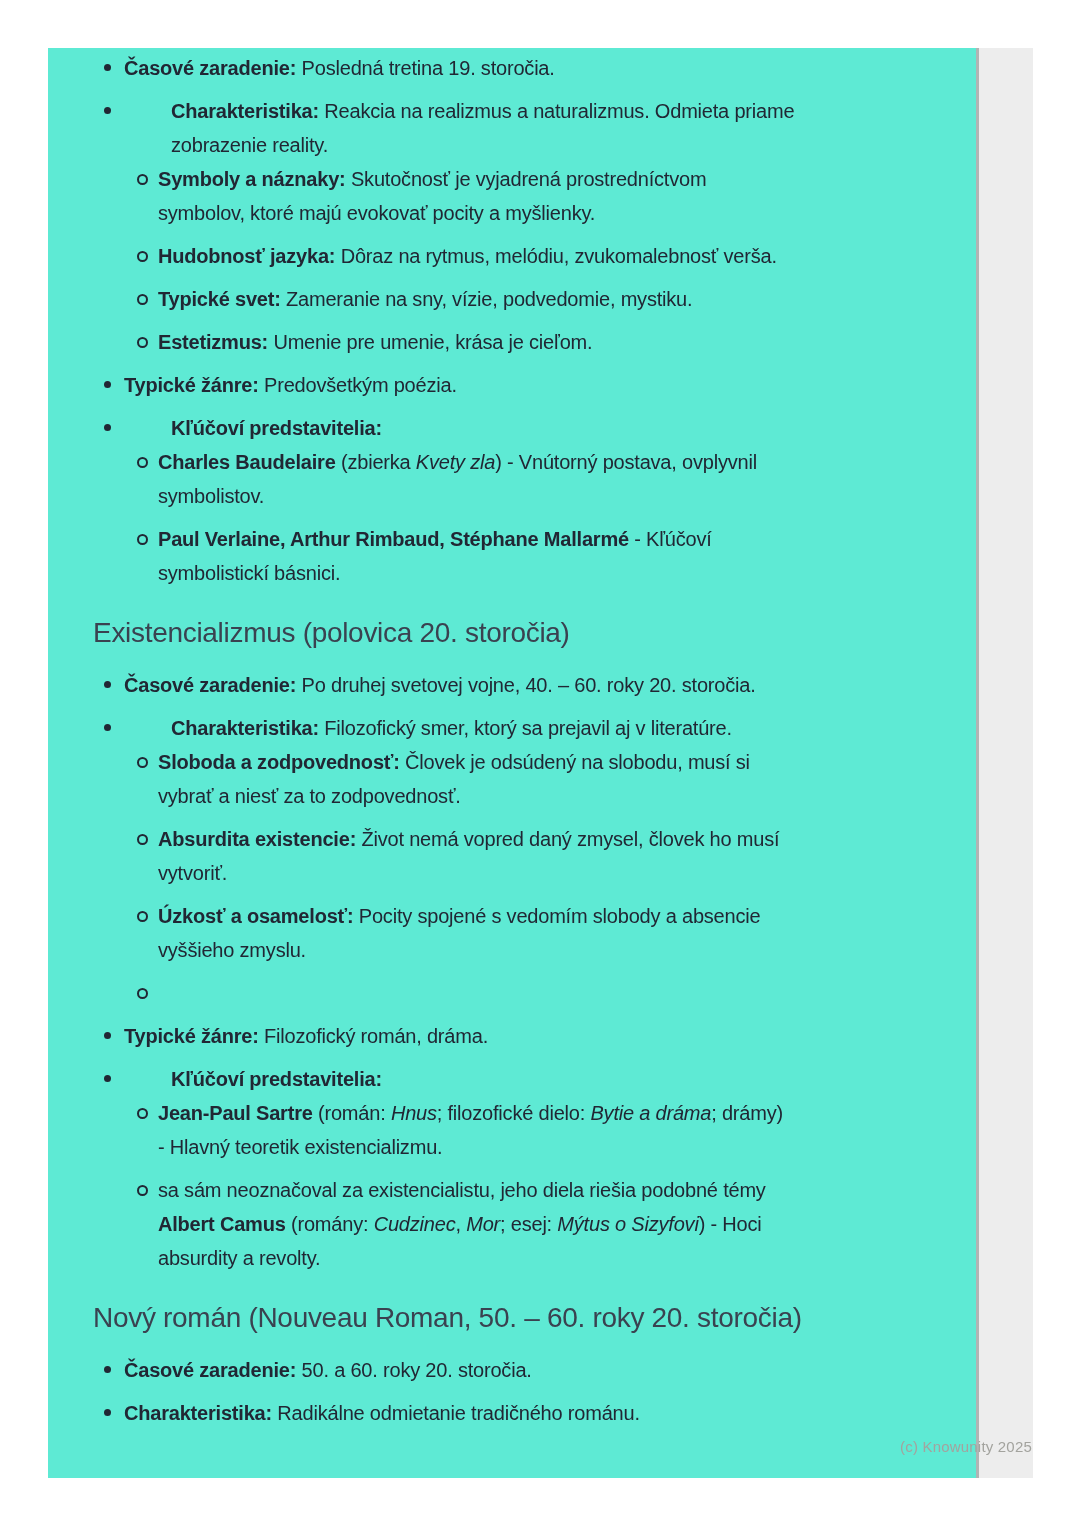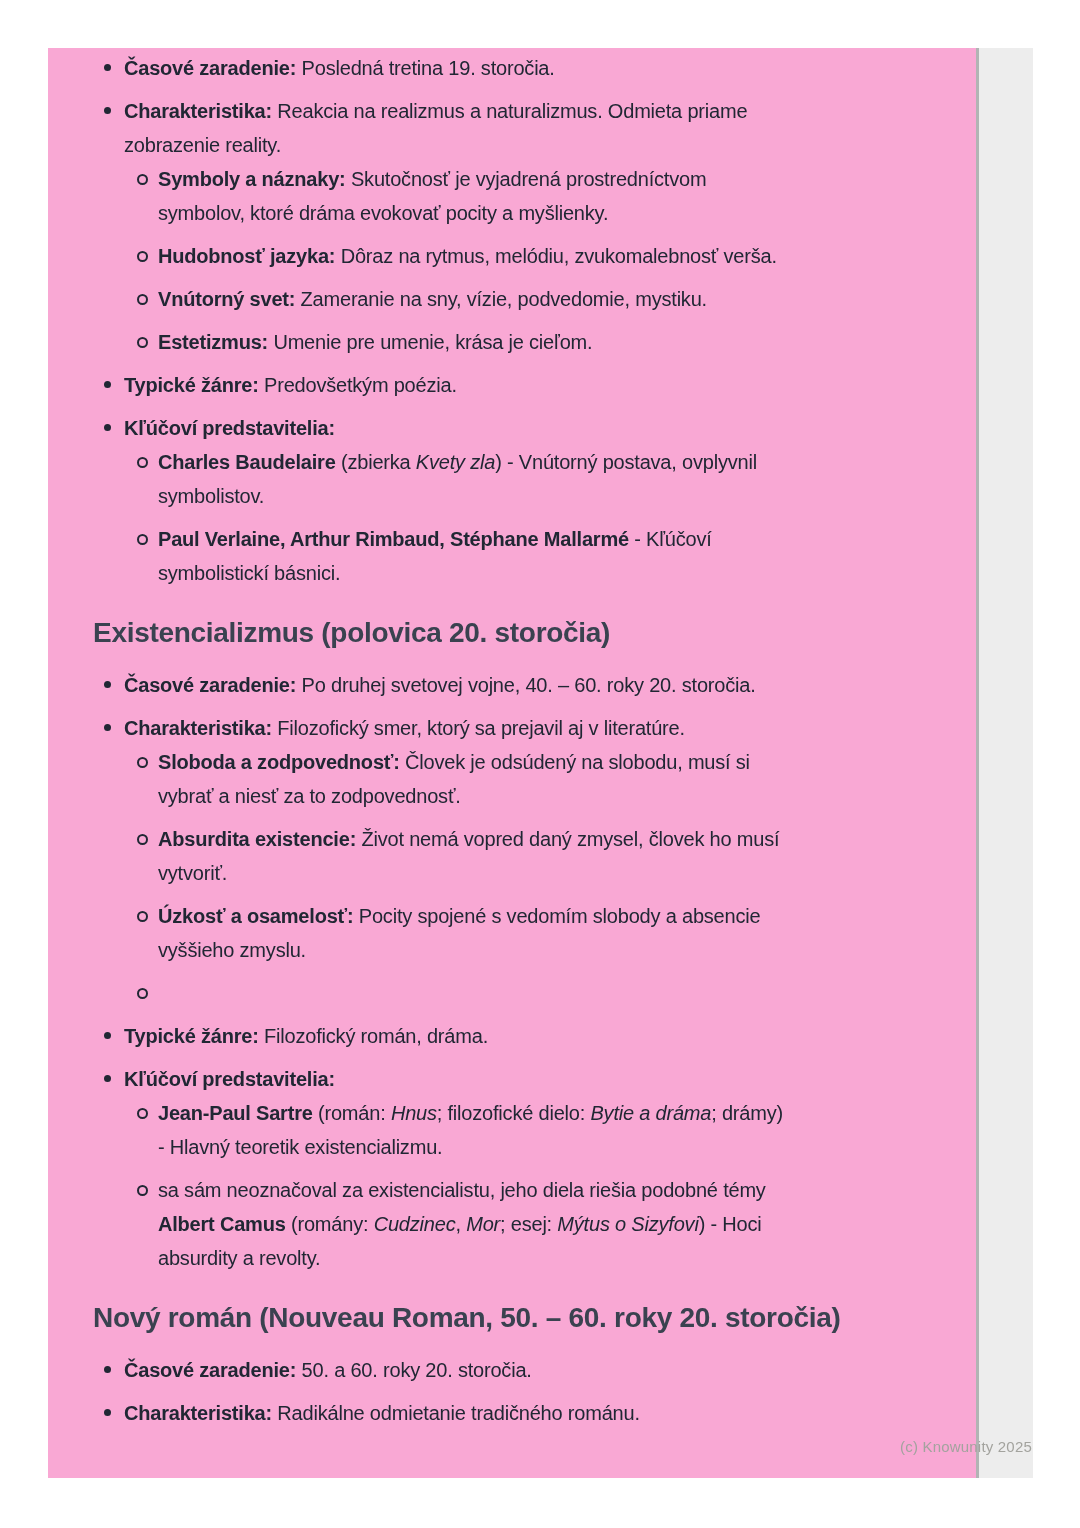--- a/index.html
+++ b/index.html
@@ -8,21 +8,21 @@
     background:#ffffff;
     font-family:"Liberation Sans","DejaVu Sans",sans-serif;
     position:relative;
     overflow:hidden;
   }
   .viewer{position:absolute;inset:0;background:#ffffff;}
   .doc-page{
     position:absolute;
     left:48px;top:48px;
     width:928px;height:1430px;
-    background:#f9a8d4;
+    background:#5eead4;
     color:#212734;
     box-sizing:border-box;
     padding-top:3px;
     overflow:hidden;
   }
   .scroll-strip{
     position:absolute;
     left:976px;top:48px;
     width:54px;height:1430px;
     background:#ededed;
@@ -36,31 +36,31 @@
     letter-spacing:0.2px;
     z-index:5;
     white-space:nowrap;
   }
   
   .section-heading{
     margin:24px 0 16px 0;
     padding-left:45px;
     font-size:28px;
     line-height:38px;
-    font-weight:700;
+    font-weight:400;
     color:#3a4250;
     letter-spacing:-0.3px;
     white-space:nowrap;
   }
   .li{
     display:flex;
     align-items:flex-start;
     margin-bottom:9px;
   }
-  .li.has-children{margin-bottom:0;}
+  .li.has-children{margin-bottom:0;gap:47px;}
   .li.l1{padding-left:56px;}
   .li.l2{padding-left:89px;}
   .li .marker{
     flex:0 0 auto;
     position:relative;
     width:20px;
     height:34px;
   }
   .li.l2 .marker{width:21px;}
   .li .marker::before{
@@ -105,33 +105,33 @@
           <div class="item-lines">
             <div class="line"><span class="seg-b">Charakteristika:</span><span class="seg-n"> Reakcia na realizmus a naturalizmus. Odmieta priame</span></div>
             <div class="line"><span class="seg-n">zobrazenie reality.</span></div>
           </div>
         </div>
         <div class="sub-group">
           <div class="li l2">
             <span class="marker"></span>
             <div class="item-lines">
               <div class="line"><span class="seg-b">Symboly a náznaky:</span><span class="seg-n"> Skutočnosť je vyjadrená prostredníctvom</span></div>
-              <div class="line"><span class="seg-n">symbolov, ktoré dráma evokovať pocity a myšlienky.</span></div>
+              <div class="line"><span class="seg-n">symbolov, ktoré majú evokovať pocity a myšlienky.</span></div>
             </div>
           </div>
           <div class="li l2">
             <span class="marker"></span>
             <div class="item-lines">
               <div class="line"><span class="seg-b">Hudobnosť jazyka:</span><span class="seg-n"> Dôraz na rytmus, melódiu, zvukomalebnosť verša.</span></div>
             </div>
           </div>
           <div class="li l2">
             <span class="marker"></span>
             <div class="item-lines">
-              <div class="line"><span class="seg-b">Vnútorný svet:</span><span class="seg-n"> Zameranie na sny, vízie, podvedomie, mystiku.</span></div>
+              <div class="line"><span class="seg-b">Typické svet:</span><span class="seg-n"> Zameranie na sny, vízie, podvedomie, mystiku.</span></div>
             </div>
           </div>
           <div class="li l2">
             <span class="marker"></span>
             <div class="item-lines">
               <div class="line"><span class="seg-b">Estetizmus:</span><span class="seg-n"> Umenie pre umenie, krása je cieľom.</span></div>
             </div>
           </div>
         </div>
         <div class="li l1">

